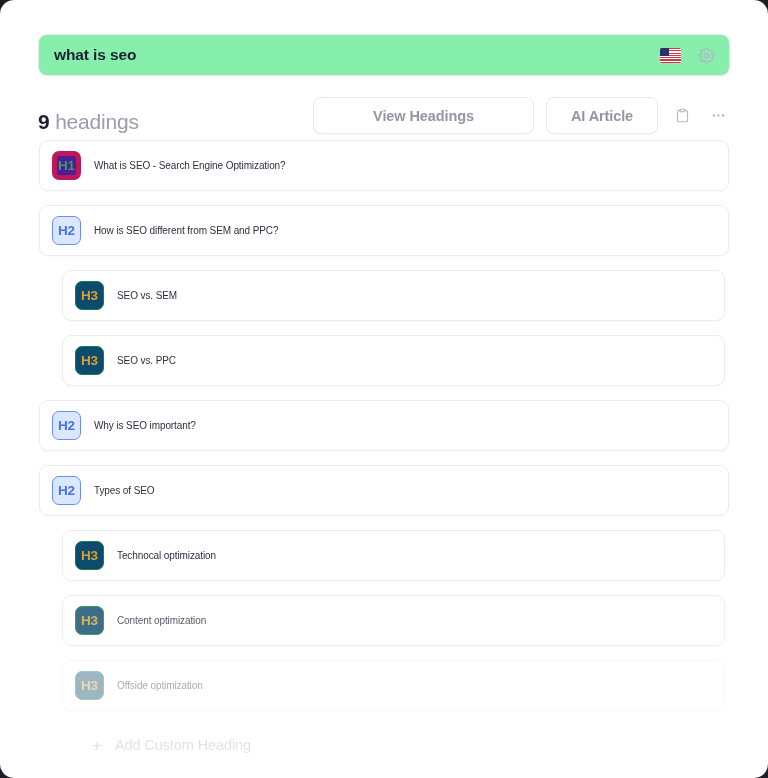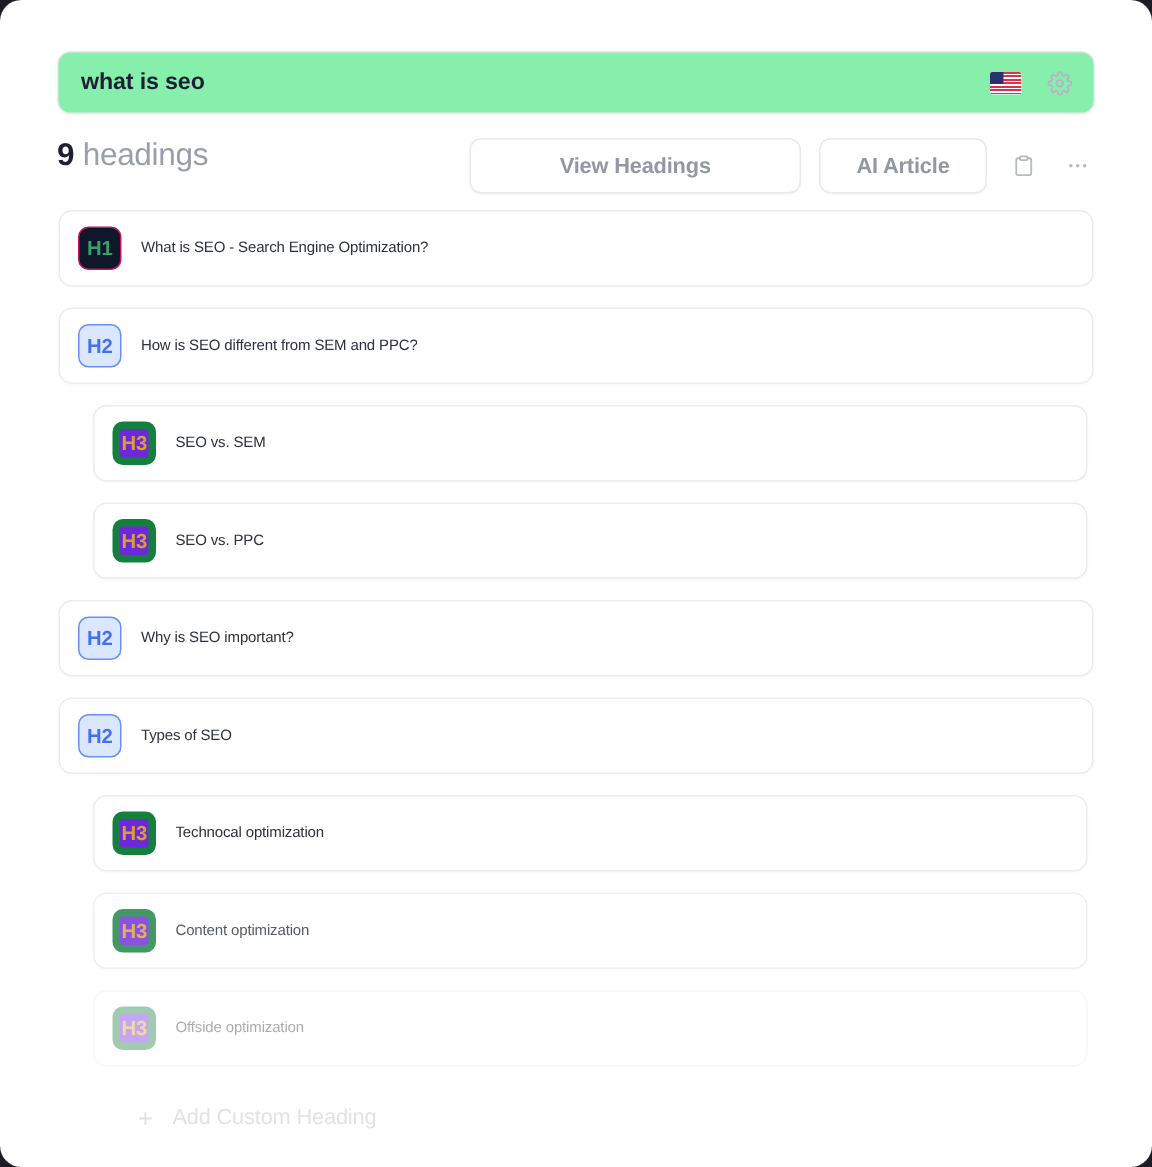--- a/index.html
+++ b/index.html
@@ -77,21 +77,21 @@
     display: flex; align-items: center; justify-content: center;
     cursor: pointer; flex: 0 0 auto;
     color: #b3b7c3;
   }
 
   
   .header-row {
     position: absolute;
     left: 38px; top: 92px;
     width: 692px; height: 42px;
-    display: flex; align-items: flex-start;
+    display: flex; align-items: flex-end;
   }
   .count-label {
     font-size: 21px;
     color: #9a9eac;
     letter-spacing: -0.2px;
     white-space: nowrap;
   }
   .count-label .num { color: #1e1e35; font-weight: bold; }
 
   .actions {
@@ -144,23 +144,23 @@
 
   .badge {
     width: 29px; height: 29px;
     border-radius: 7px;
     display: flex; align-items: center; justify-content: center;
     font-size: 13.5px;
     font-weight: bold;
     letter-spacing: -0.2px;
     flex: 0 0 auto;
   }
-  .badge.h1 { background: #0f172a; border: 1px solid #be185d; color: #34a06b; }
+  .badge.h1 { background: #4c1d95; border: 5px solid #be185d; color: #34a06b; }
   .badge.h2 { background: #dbe7fe; border: 1px solid #6b8ef5; color: #4571ea; }
-  .badge.h3 { background: #6d28d9; border: 5px solid #15803d; color: #d9a02f; }
+  .badge.h3 { background: #0c4a6e; border: 1px solid #15803d; color: #d9a02f; }
 
   .row-text {
     margin-left: 13px;
     font-size: 10px;
     color: #2d3042;
     letter-spacing: -0.1px;
     white-space: nowrap;
     overflow: hidden;
     text-overflow: ellipsis;
   }

